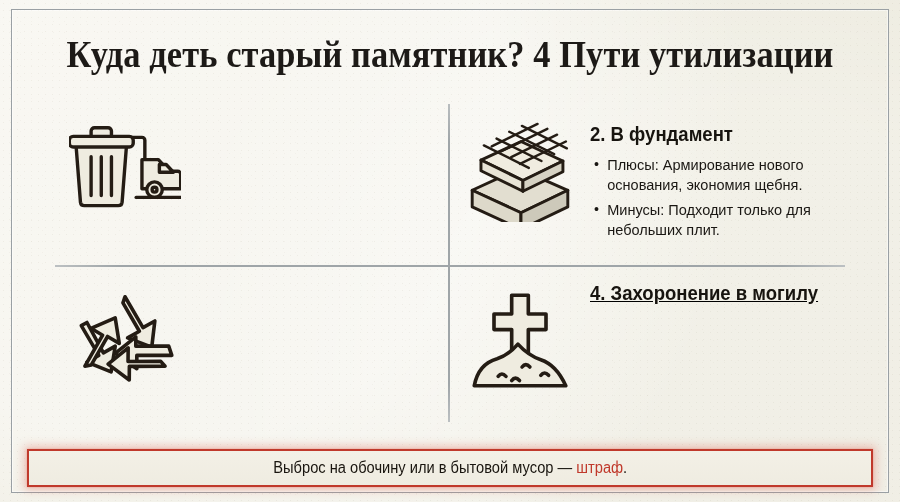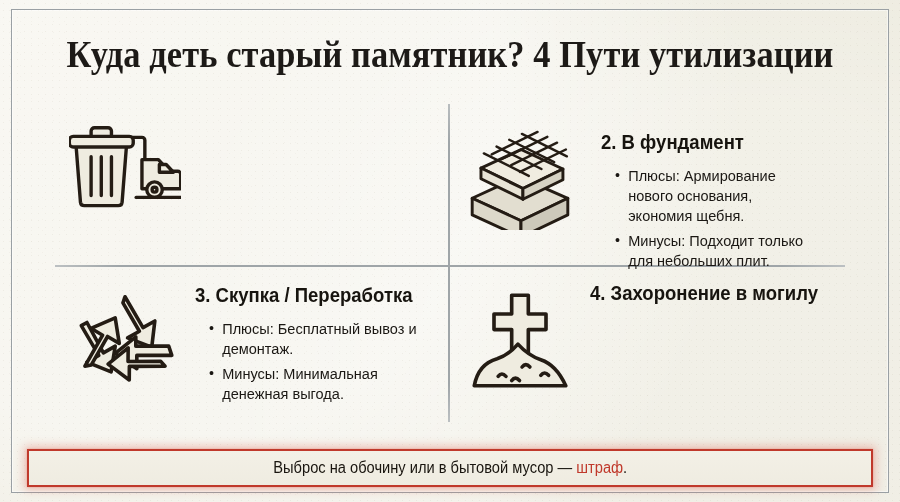--- a/index.html
+++ b/index.html
@@ -51,40 +51,40 @@
     position:absolute;left:393px;top:0;width:2px;height:318px;
     background:linear-gradient(to bottom,#b9bdbf,#9fa5a8 12%,#9fa5a8 88%,#bcc0c2);
   }
   .hdiv{
     position:absolute;left:0;top:161px;width:790px;height:2px;
     background:linear-gradient(to right,#bcc0c2,#9fa5a8 8%,#9fa5a8 92%,#bcc0c2);
   }
 
   .cell{position:absolute;width:393px;height:161px;display:flex;}
   .c1{left:0;top:0;}
-  .c2{left:395px;top:12px;gap:11px;}
+  .c2{left:395px;top:4px;}
   .c3{left:0;top:163px;}
-  .c4{left:395px;top:163px;}
+  .c4{left:395px;top:163px;text-decoration:underline;}
 
   .icon-wrap{
     width:140px;flex:0 0 140px;
     display:flex;align-items:flex-start;justify-content:center;
     padding-top:14px;box-sizing:border-box;
   }
   .c3 .icon-wrap,.c4 .icon-wrap{padding-top:22px;}
   .txt{flex:1;padding-top:16px;box-sizing:border-box;}
   .c2 .txt,.c4 .txt{padding-top:14px;}
 
   .h{
     font-size:19.5px;font-weight:700;color:#17140f;
     line-height:1.24;margin:0 0 9px 0;
     transform:scaleX(.95);transform-origin:left center;
   }
   .c2 .h,.c4 .h{font-size:19.5px;}
-  ul{list-style:none;margin:12px;padding:0;}
+  ul{list-style:none;margin:2px;padding:0;}
   li{
     position:relative;
     font-size:15.3px;line-height:1.30;color:#1a1713;
     padding-left:16px;margin-bottom:5px;
     transform:scaleX(.95);transform-origin:left center;
   }
   .c2 li,.c4 li{font-size:15.3px;}
   li:before{
     content:"\2022";position:absolute;left:2px;top:-1px;font-size:15px;color:#1a1713;
   }
@@ -174,27 +174,20 @@
             <path d="M20 70 L54 128 L31 141 L78 160 L86 110 L63 123 L31 64 Z"></path>
           </g>
           <g class="fl" stroke-width="8" transform="rotate(120 105 104)">
             <path d="M105 14 L140 74 L163 61 L157 112 L110 94 L133 81 L101 26 Z"></path>
           </g>
           <g class="fl" stroke-width="8" transform="rotate(240 105 104)">
             <path d="M105 14 L140 74 L163 61 L157 112 L110 94 L133 81 L101 26 Z"></path>
           </g>
         </svg>
       </div>
-      <div class="txt">
-        <div class="h">3. Скупка / Переработка</div>
-        <ul>
-          <li>Плюсы: Бесплатный вывоз и демонтаж.</li>
-          <li>Минусы: Минимальная денежная выгода.</li>
-        </ul>
-      </div>
     </div>
 
     <div class="cell c4">
       <div class="icon-wrap">
         <svg width="106" height="104" viewBox="0 0 200 200">
           <path class="fl" stroke-width="8" d="M84 12 h32 v36 h34 v30 h-34 v82 h-32 V78 H50 V48 h34 Z"></path>
           <path class="fl" stroke-width="8" d="M12 186 q8 -42 44 -52 q22 -7 40 -28 q20 22 44 30 q30 10 48 50 Z"></path>
           <g class="ln" stroke-width="5">
             <path d="M58 168 q7 -9 15 0"></path>
             <path d="M104 150 q7 -9 15 0"></path>

